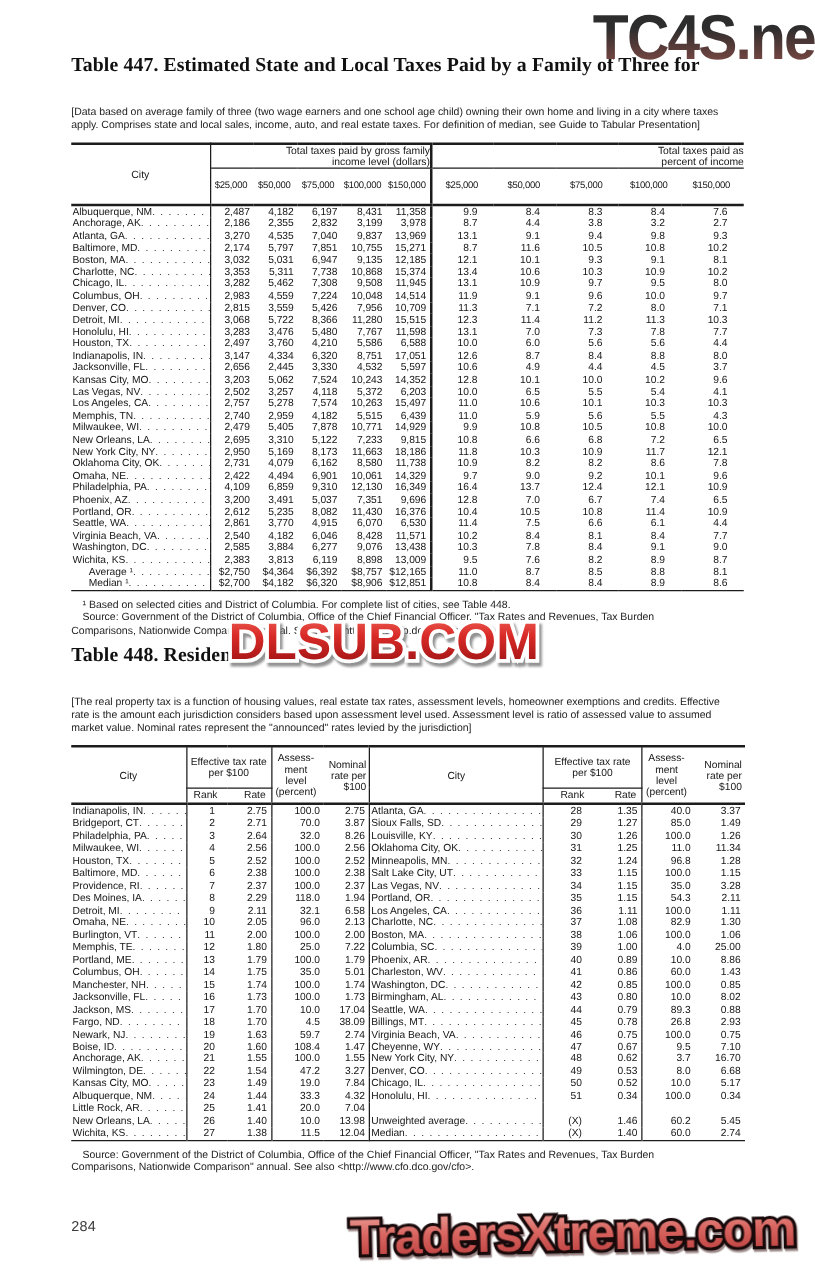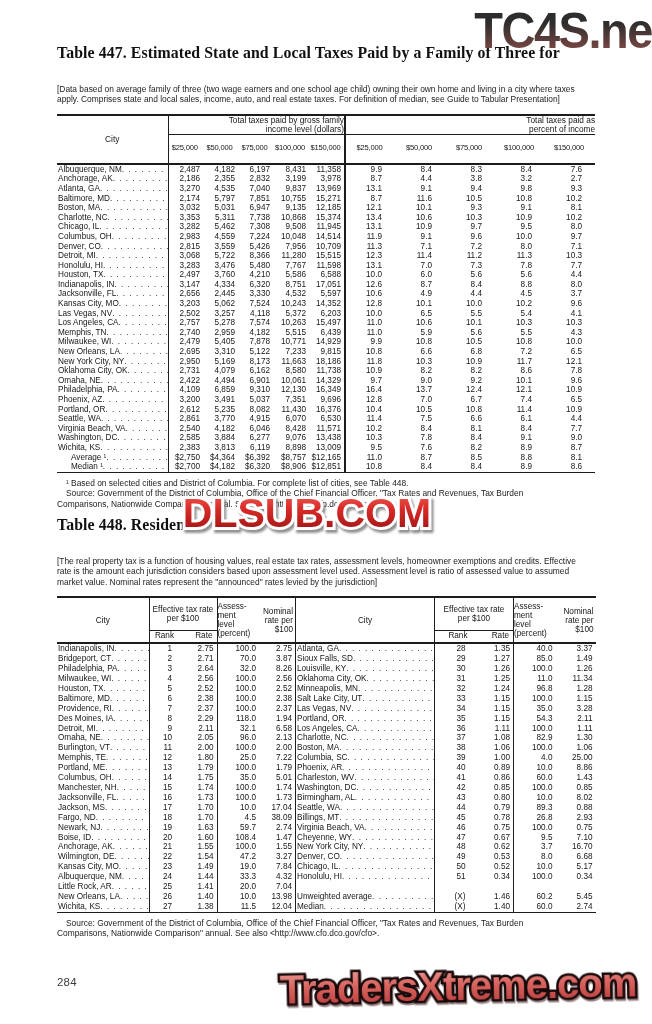--- a/index.html
+++ b/index.html
@@ -40,21 +40,21 @@
 
   
   .t448wrap{display:flex;margin-top:9px}
   .t448{border-top:2px solid #1c1c1c;border-bottom:1px solid #1c1c1c}
   .t448 tbody td{height:9.9px;line-height:9.9px}
   .t448 thead th{vertical-align:middle;line-height:1.12;font-size:8.2px}
   .t448 .h1 th{height:33px}
   .t448 .h2 th{height:13px;border-bottom:2px solid #1c1c1c;text-align:right;padding:0 4px 1px 0}
   .t448 th.cityh{text-align:center;border-right:1px solid #1c1c1c;border-bottom:2px solid #1c1c1c}
   .t448 th.eff{text-align:center;white-space:pre-line;border-bottom:1px solid #1c1c1c;border-right:1px solid #1c1c1c}
-  .t448 th.ash{text-align:left;white-space:pre-line;border-bottom:2px solid #1c1c1c;padding-right:3px}
+  .t448 th.ash{text-align:center;white-space:pre-line;border-bottom:2px solid #1c1c1c;padding-right:3px}
   .t448 th.noh{text-align:right;white-space:pre-line;border-bottom:2px solid #1c1c1c;padding-right:2px}
   .t448 th.rkh{padding-right:8px}
   .t448 tbody td.city{border-right:1px solid #1c1c1c}
   .t448 td.rk{padding-right:10px}
   .t448 td.rt{border-right:1px solid #1c1c1c}
   .t448L{width:238px}
   .t448R{width:300px;border-left:1px solid #1c1c1c}
   .t448L col.c1{width:92px}.t448L col.c2{width:33px}.t448L col.c3{width:35px}
   .t448L col.c4{width:42px}.t448L col.c5{width:36px}
   .t448R col.c1{width:139px}.t448R col.c2{width:41px}.t448R col.c3{width:38px}

